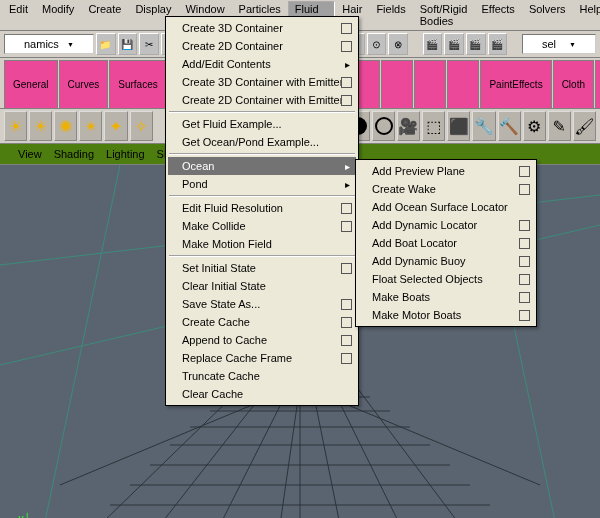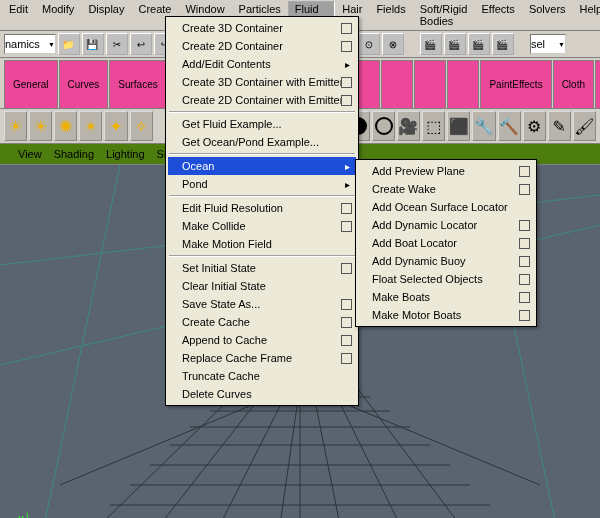--- a/index.html
+++ b/index.html
@@ -44,21 +44,21 @@
     background: #c0c0c0;
     border: 1px outset #fff;
     display: inline-flex;
     align-items: center;
     justify-content: center;
     font-size: 10px;
   }
   .dropdown {
     background: #fff;
     border: 1px inset #ccc;
-    padding: 1px 0;
+    padding: 1px 19px;
     min-width: 50px;
     height: 16px;
     display: flex;
     align-items: center;
     justify-content: space-between;
   }
   .dropdown::after { content: "▼"; font-size: 7px; color: #000; }
   .shelf-tabs {
     display: flex;
     background: #d4d0c8;
@@ -164,21 +164,21 @@
   .menu-popup .row {
     padding: 3px 18px 3px 14px;
     display: flex;
     justify-content: space-between;
     align-items: center;
     cursor: default;
     white-space: nowrap;
     position: relative;
   }
   .menu-popup .row.hl {
-    background: #1d4ed8;
+    background: #737373;
     color: #fff;
   }
   .menu-popup .sep {
     border-top: 1px solid #a0a0a0;
     border-bottom: 1px solid #fff;
     margin: 2px 1px;
   }
   .menu-popup .arrow::after {
     content: "▸";
     font-size: 10px;
@@ -202,22 +202,22 @@
   .circle-black { width: 18px; height: 18px; border-radius: 50%; background: #000; }
   .circle-gray  { width: 18px; height: 18px; border-radius: 50%; background: #888; }
   .circle-outline { width: 18px; height: 18px; border-radius: 50%; border: 2px solid #000; box-sizing: border-box; }
 </style>
 </head>
 <body>
 
 <div class="menubar" id="menubar">
     <div class="mitem">Edit</div>
     <div class="mitem">Modify</div>
+    <div class="mitem">Create</div>
     <div class="mitem">Display</div>
-    <div class="mitem">Create</div>
     <div class="mitem">Window</div>
     <div class="mitem">Particles</div>
     <div class="mitem open">Fluid Effects</div>
     <div class="mitem">Hair</div>
     <div class="mitem">Fields</div>
     <div class="mitem">Soft/Rigid Bodies</div>
     <div class="mitem">Effects</div>
     <div class="mitem">Solvers</div>
     <div class="mitem">Help</div>
   </div>
@@ -415,21 +415,21 @@
       <span class="opt"></span>
     </div>
     <div class="row">
       <span>Replace Cache Frame</span>
       <span class="opt"></span>
     </div>
     <div class="row">
       <span>Truncate Cache</span>
     </div>
     <div class="row">
-      <span>Delete Curves</span>
+      <span>Clear Cache</span>
     </div>
   </div>
 
 <div class="menu-popup" id="menu2">
     <div class="row">
       <span>Add Preview Plane</span>
       <span class="opt"></span>
     </div>
     <div class="row">
       <span>Create Wake</span>

